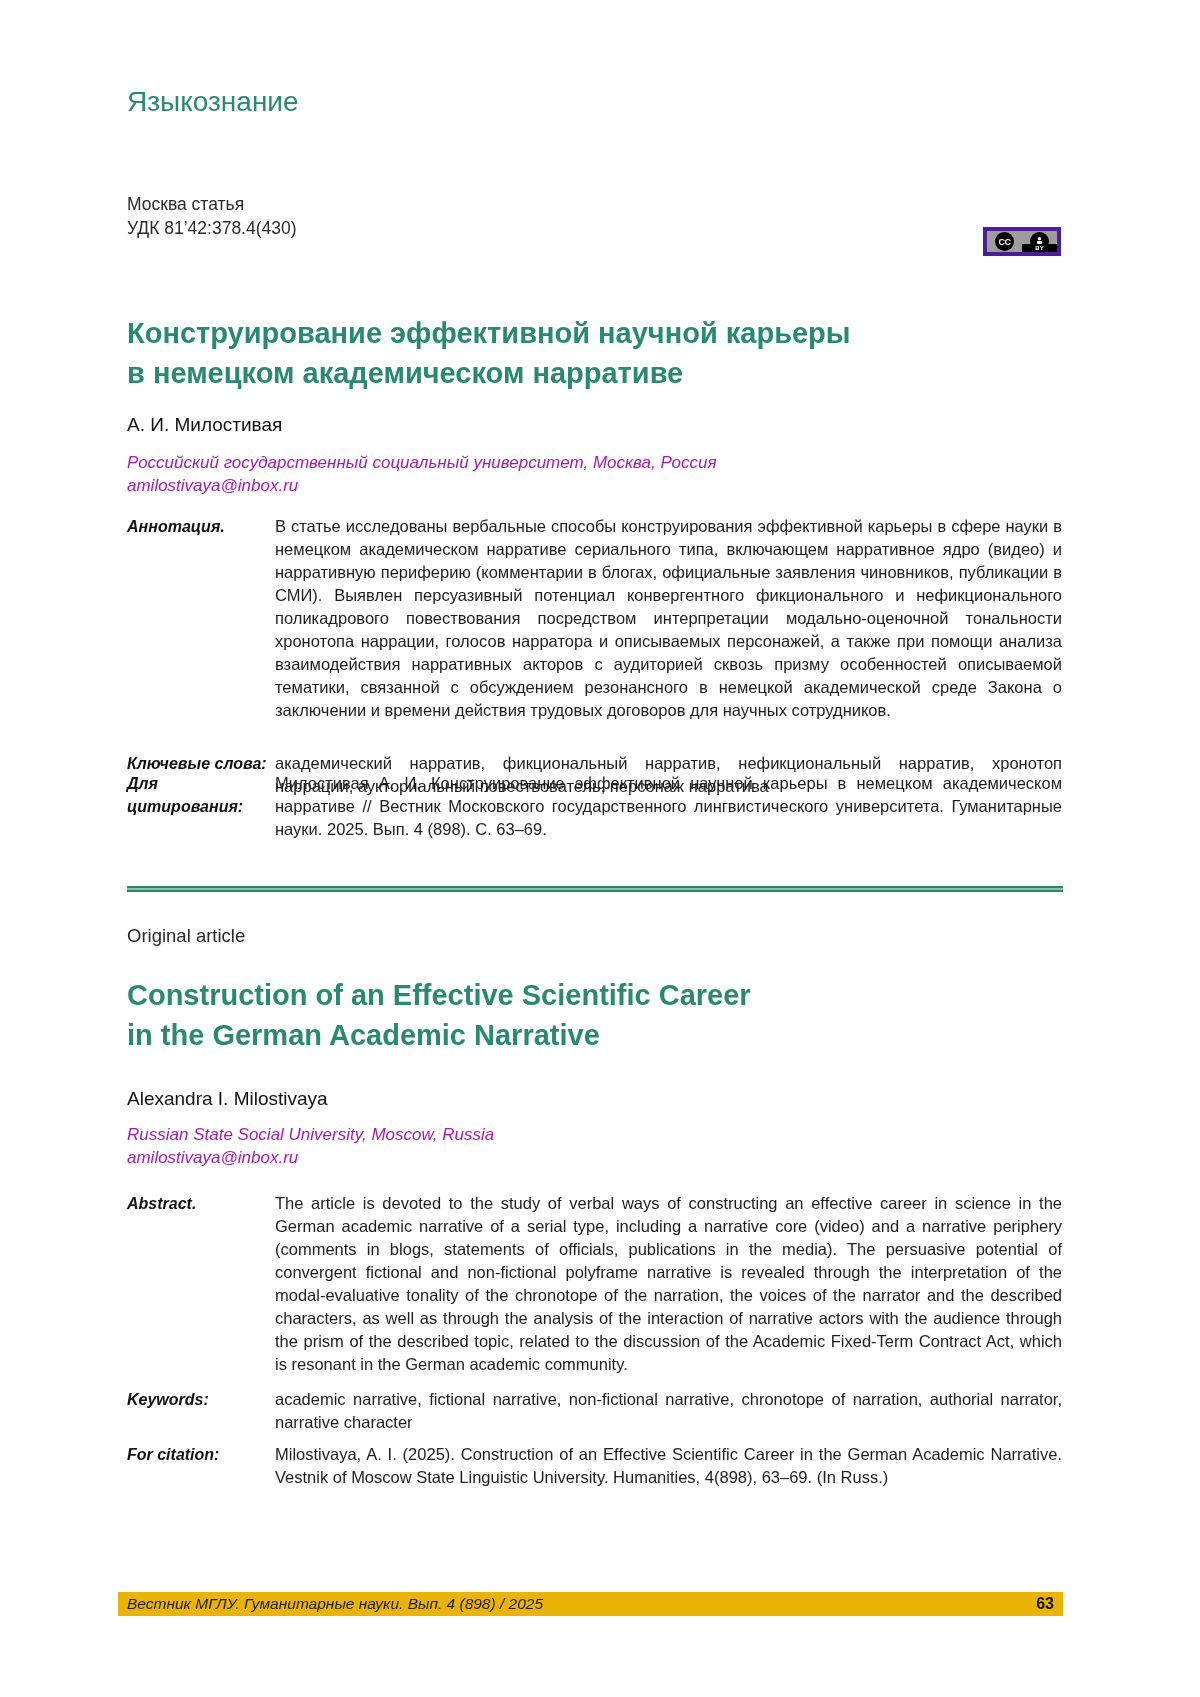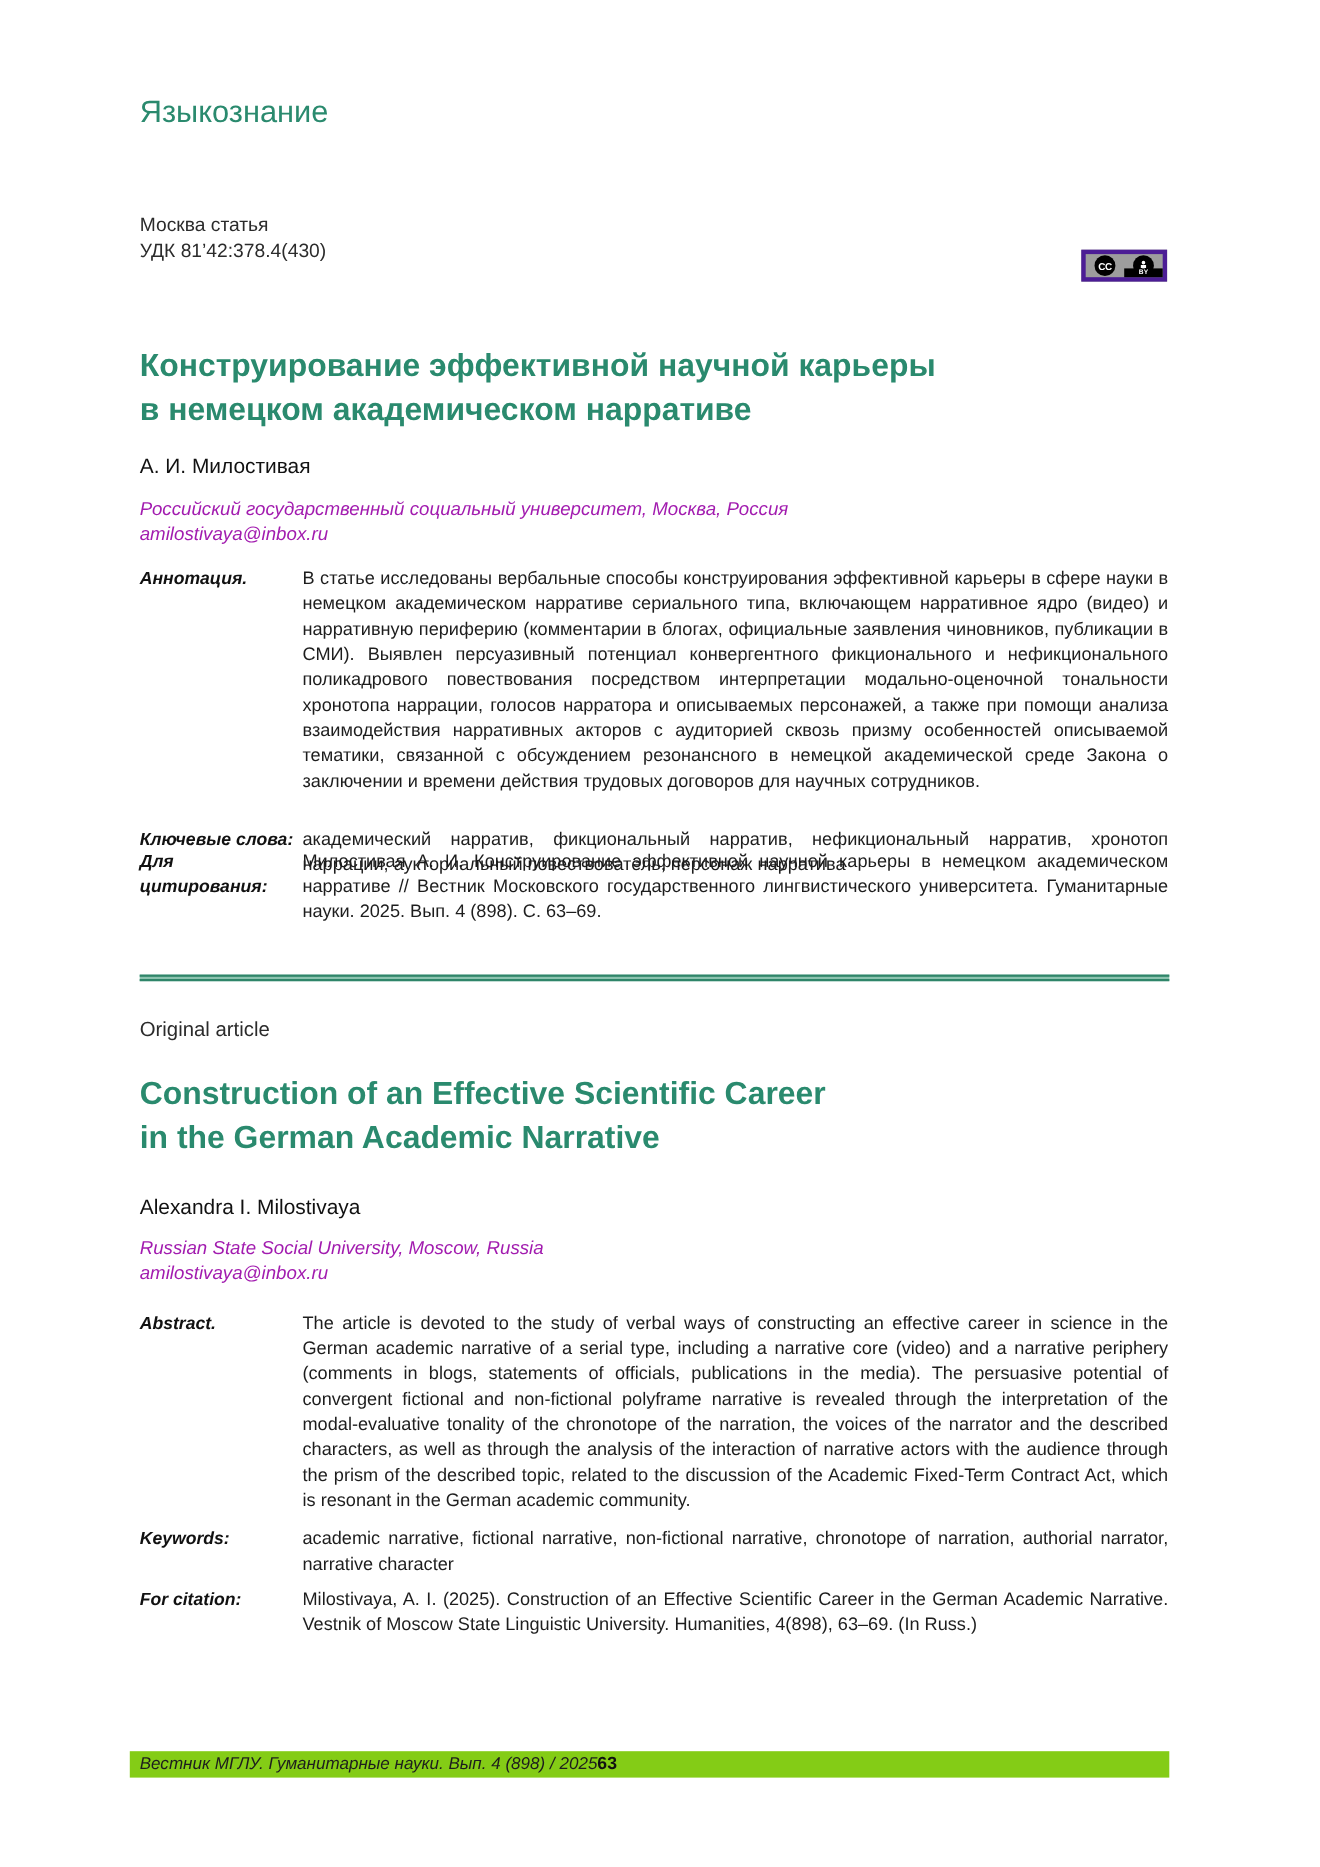--- a/index.html
+++ b/index.html
@@ -79,22 +79,22 @@
   }
   .original-article {
     position:absolute; left:127px; top:925px;
     font-size:18.5px; color:#2b2b2b;
   }
   .row-abstract-en { top:1192px; }
   .row-keywords-en { top:1388px; }
   .row-citation-en { top:1443px; }
   .footer-bar {
     position:absolute; left:118px; top:1592px; width:945px; height:24px;
-    background:#84cc16;
-    display:flex; align-items:center; 
+    background:#eab308;
+    display:flex; align-items:center; justify-content:space-between;
     padding:0 9px;
   }
   .footer-journal {
     font-style:italic; font-size:15.5px; color:#1d1d1d;
   }
   .footer-page { font-size:16px; font-weight:700; color:#111; }
 </style>
 </head>
 <body>
 

